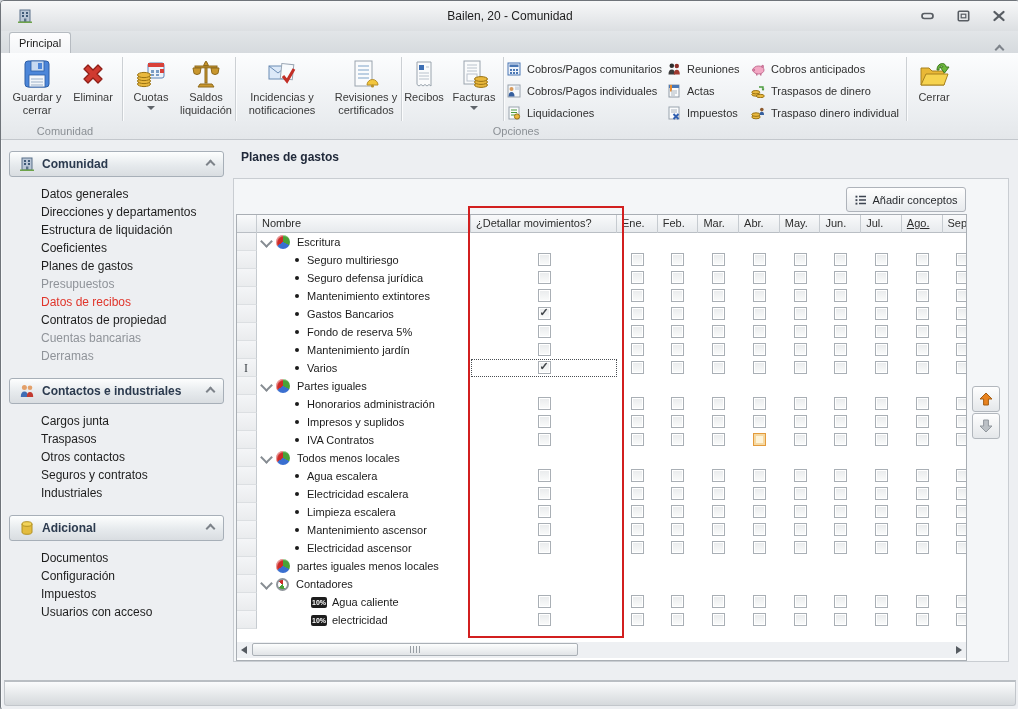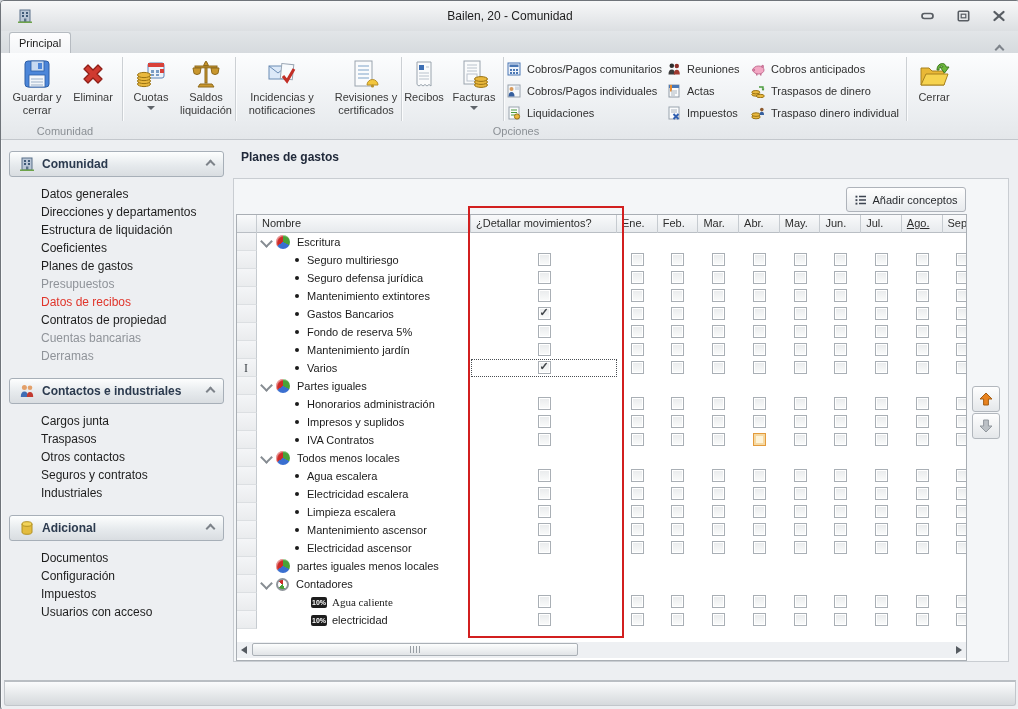--- a/index.html
+++ b/index.html
@@ -1155,21 +1155,21 @@
           <div class="gmon"></div>
           <div class="gmon"></div>
           <div class="gmon"></div>
           <div class="gmon"></div>
           <div class="gmon"></div>
         </div>
         <div class="grow" style="top: 378px;">
           <div class="gsel"></div>
           <div class="gname" style="padding-left: 54px;">
             <span class="counter">10%</span>
-            <span style="margin-left: 5px; font-family: Liberation Serif, serif;">Agua caliente</span>
+            <span style="margin-left: 5px;">Agua caliente</span>
           </div>
           <div class="gdet">
             <span class="cb" style="left: 66.5px;"></span>
           </div>
           <div class="gmon">
             <span class="cb" style="left: 13.8px;"></span>
           </div>
           <div class="gmon">
             <span class="cb" style="left: 13.8px;"></span>
           </div>

